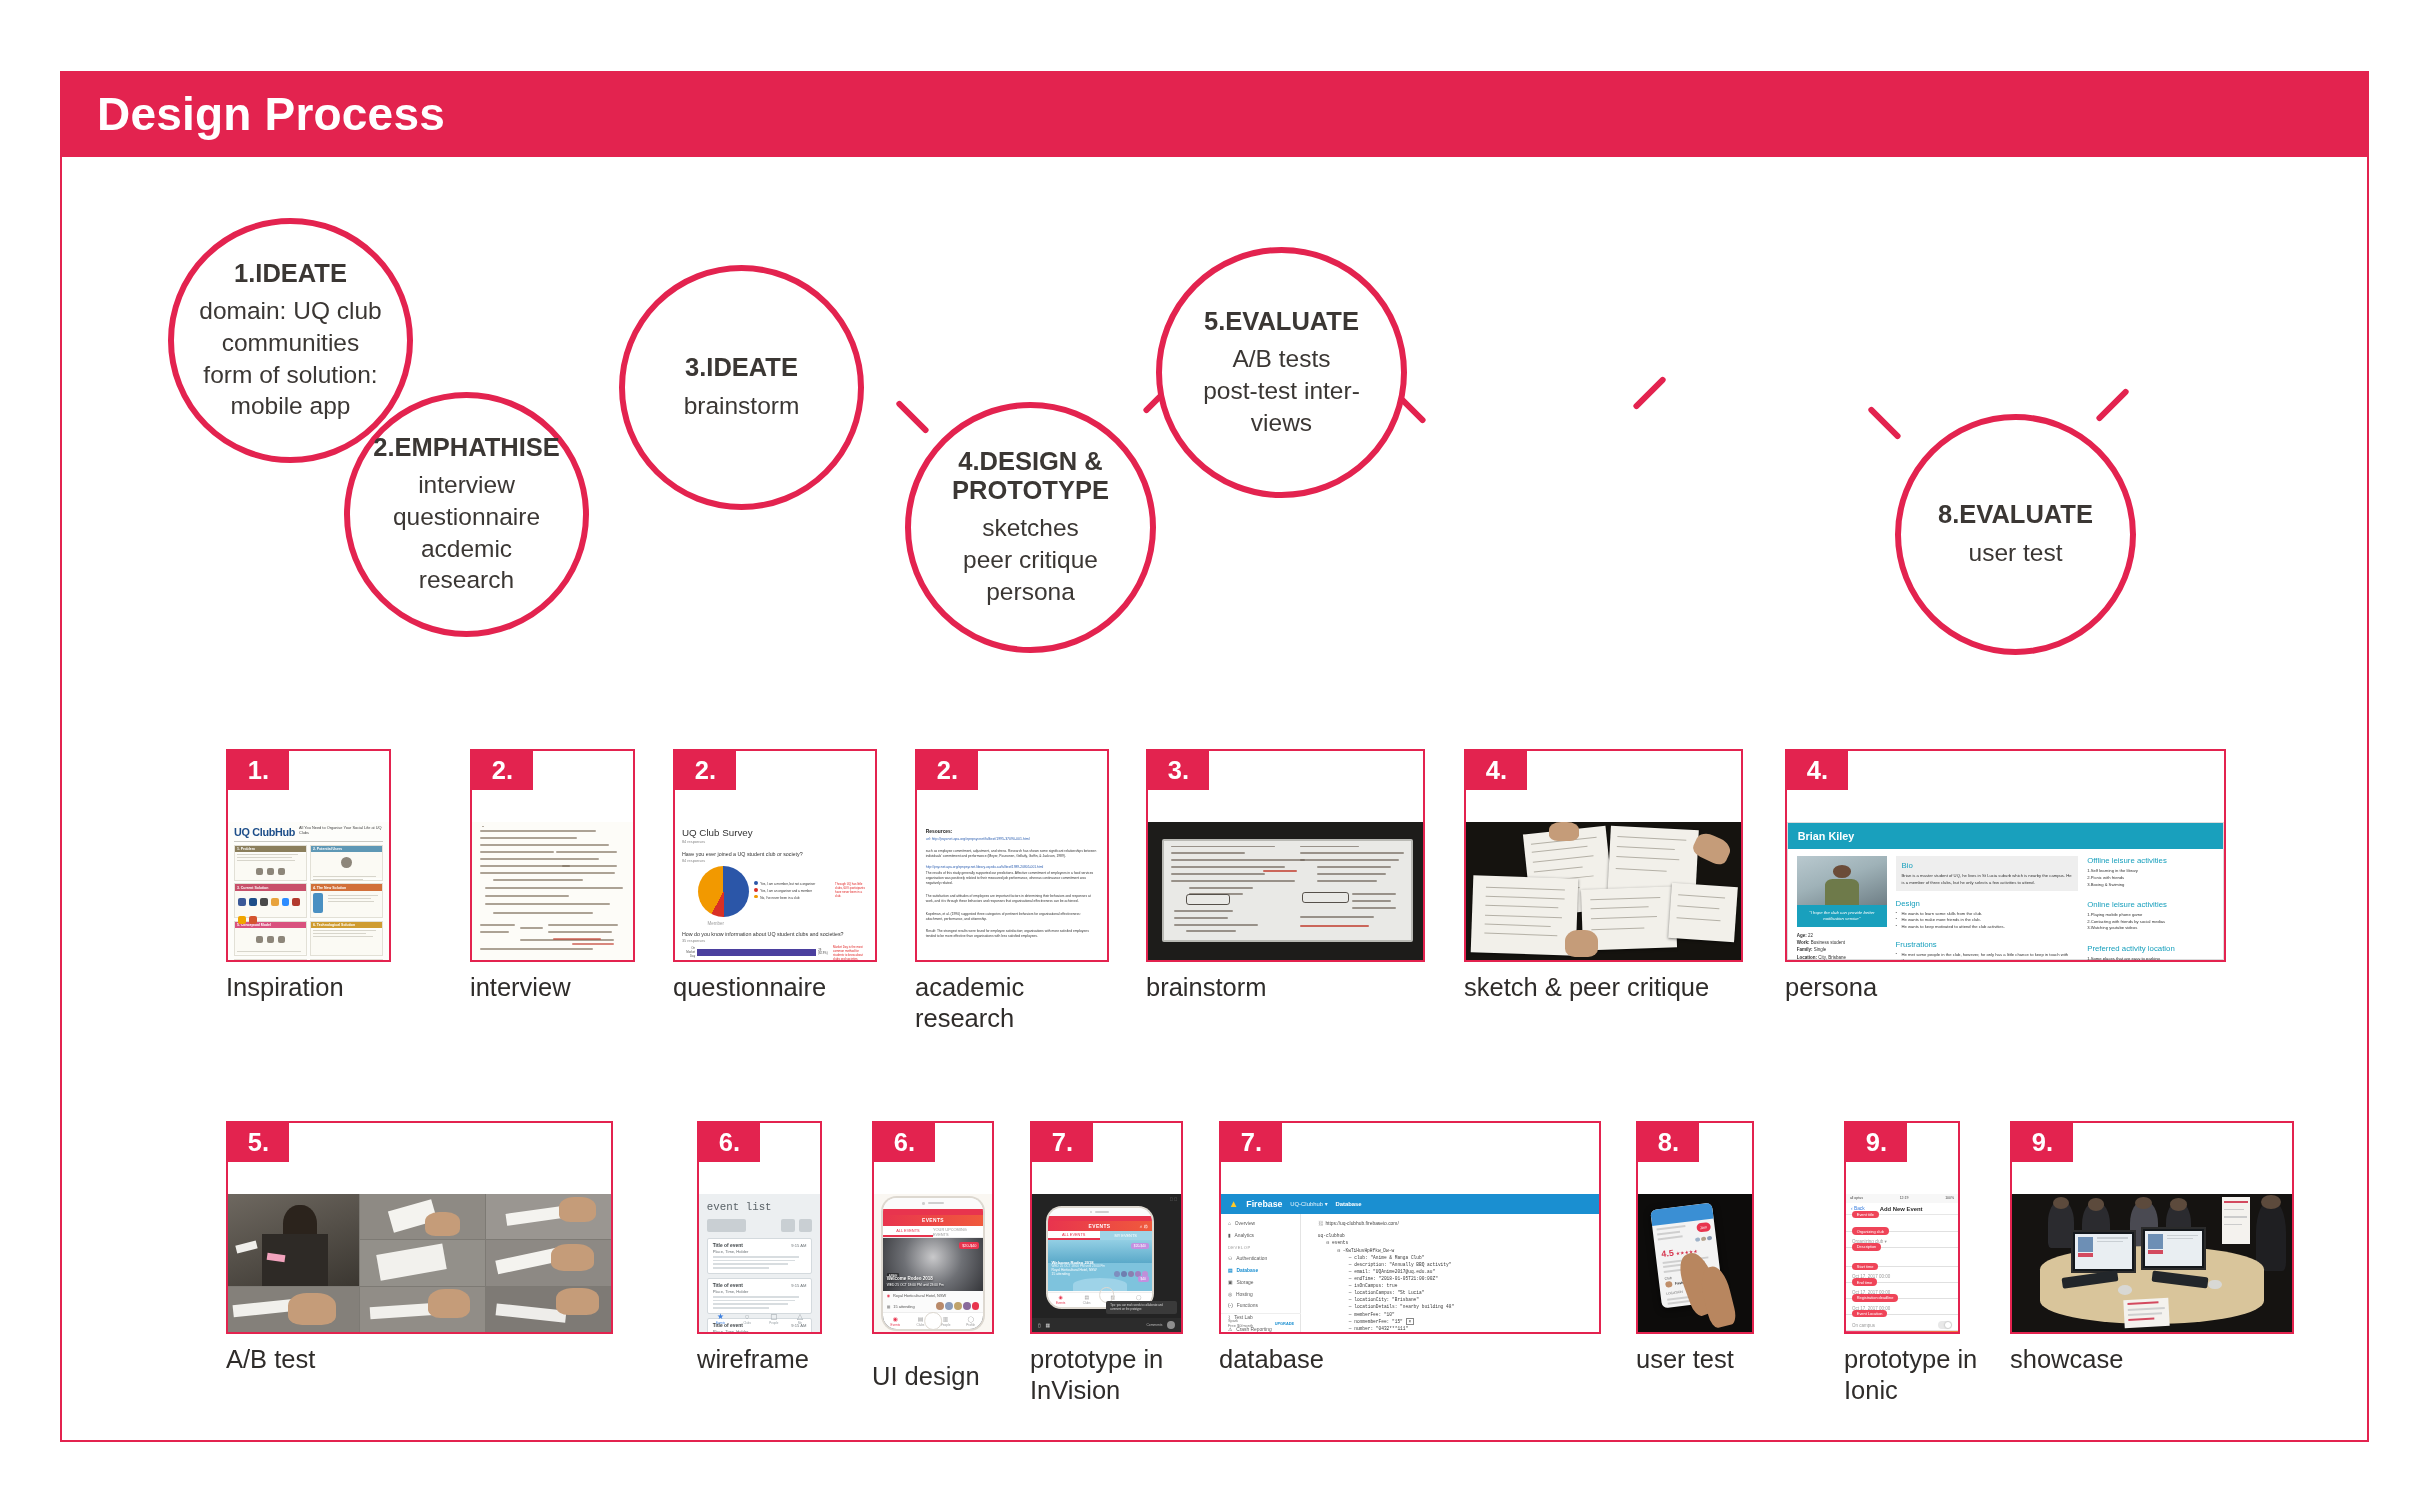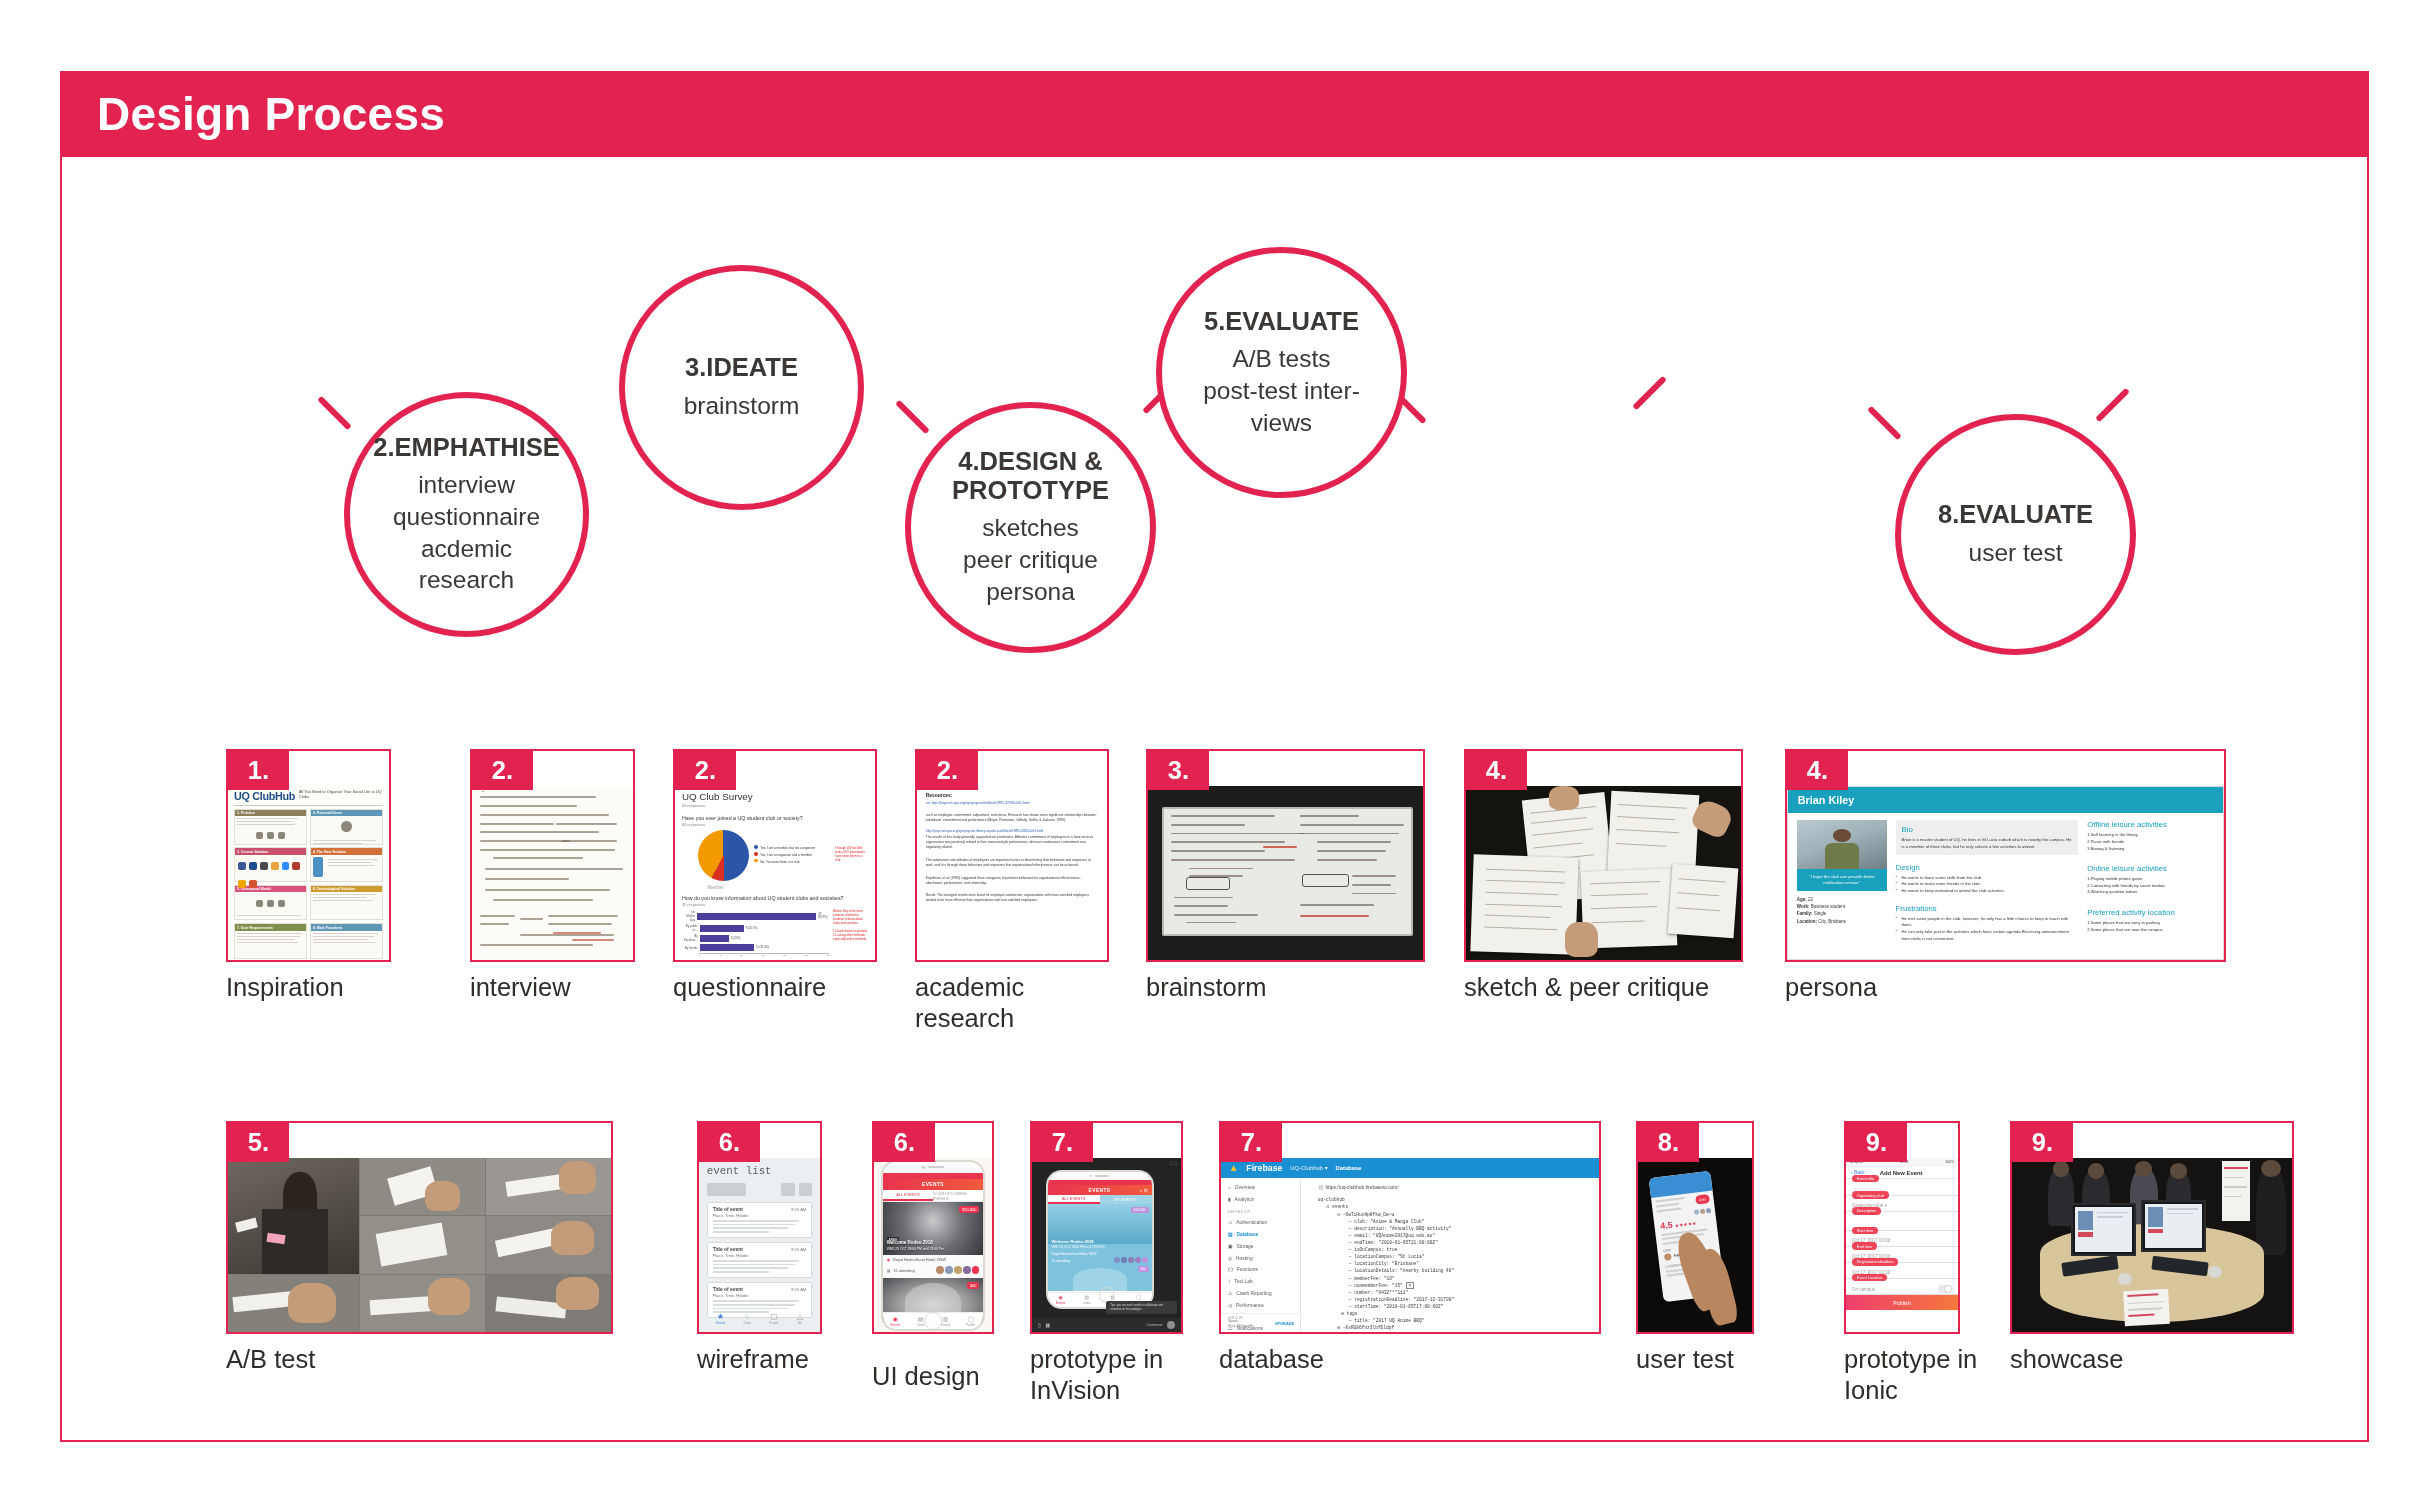--- a/index.html
+++ b/index.html
@@ -28,21 +28,21 @@
   .connector{position:absolute;background:#e3234f;height:5.9px;border-radius:2.9px;transform-origin:center;z-index:0;}
 
   
   .grid{position:absolute;}
   .thumb{position:absolute;}
   .thumb-frame{position:absolute;left:0;top:0;right:0;bottom:0;border:2.9px solid #e3234f;box-sizing:border-box;background:#fff;overflow:hidden;}
   .badge{position:absolute;left:0;top:0;background:#e3234f;color:#fff;font-weight:bold;
          display:flex;align-items:center;justify-content:center;z-index:6;}
   .caption{position:absolute;font-size:25.5px;color:#2f2c2a;line-height:1.2;}
 
-  .shot{position:absolute;left:0;right:0;bottom:0;overflow:hidden;}
+  .shot{position:absolute;left:0;right:0;bottom:0;overflow:hidden;margin-top:36px;}
 
   
   
   .posterdoc{position:absolute;inset:0;background:#fdfdfa;padding:3.9px 5.9px;box-sizing:border-box;}
   .pd-logo{font-size:10.8px;font-weight:bold;color:#1d4e89;letter-spacing:-0.3px;}
   .pd-tag{font-size:3.9px;color:#444;line-height:1.25;}
   .pd-rule{height:1px;background:#c9c9c2;margin:2.9px 0;}
   .pd-grid{display:grid;grid-template-columns:1fr 1fr;gap:2.9px;}
   .pd-card{border:1px solid #e2e0d6;}
   .pd-hd{font-size:3.5px;color:#fff;padding:1.4px 2px;font-weight:bold;}
@@ -204,20 +204,27 @@
 
     <div class="connector" style="left:253px;top:253px;width:43px;transform:rotate(45deg);"></div>
     <div class="connector" style="left:570px;top:248px;width:43px;transform:rotate(-45deg);"></div>
     <div class="connector" style="left:831px;top:257px;width:43px;transform:rotate(45deg);"></div>
     <div class="connector" style="left:1078px;top:237px;width:43px;transform:rotate(-45deg);"></div>
     <div class="connector" style="left:1328px;top:247px;width:43px;transform:rotate(45deg);"></div>
     <div class="connector" style="left:1568px;top:233px;width:43px;transform:rotate(-45deg);"></div>
     <div class="connector" style="left:1803px;top:263px;width:43px;transform:rotate(45deg);"></div>
     <div class="connector" style="left:2031px;top:245px;width:43px;transform:rotate(-45deg);"></div>
 
+    <div class="circle" style="left:108px;top:61px;width:245px;height:245px;z-index:9;">
+      <div class="c-title">1.IDEATE</div>
+      <div class="c-line">domain: UQ club</div>
+      <div class="c-line">communities</div>
+      <div class="c-line">form of solution:</div>
+      <div class="c-line">mobile app</div>
+    </div>
 
     <div class="circle" style="left:284px;top:235px;width:245px;height:245px;z-index:8;">
       <div class="c-title">2.EMPHATHISE</div>
       <div class="c-line">interview</div>
       <div class="c-line">questionnaire</div>
       <div class="c-line">acdemic</div>
       <div class="c-line">research</div>
     </div>
 
     <div class="circle" style="left:559px;top:108px;width:245px;height:245px;z-index:9;">

